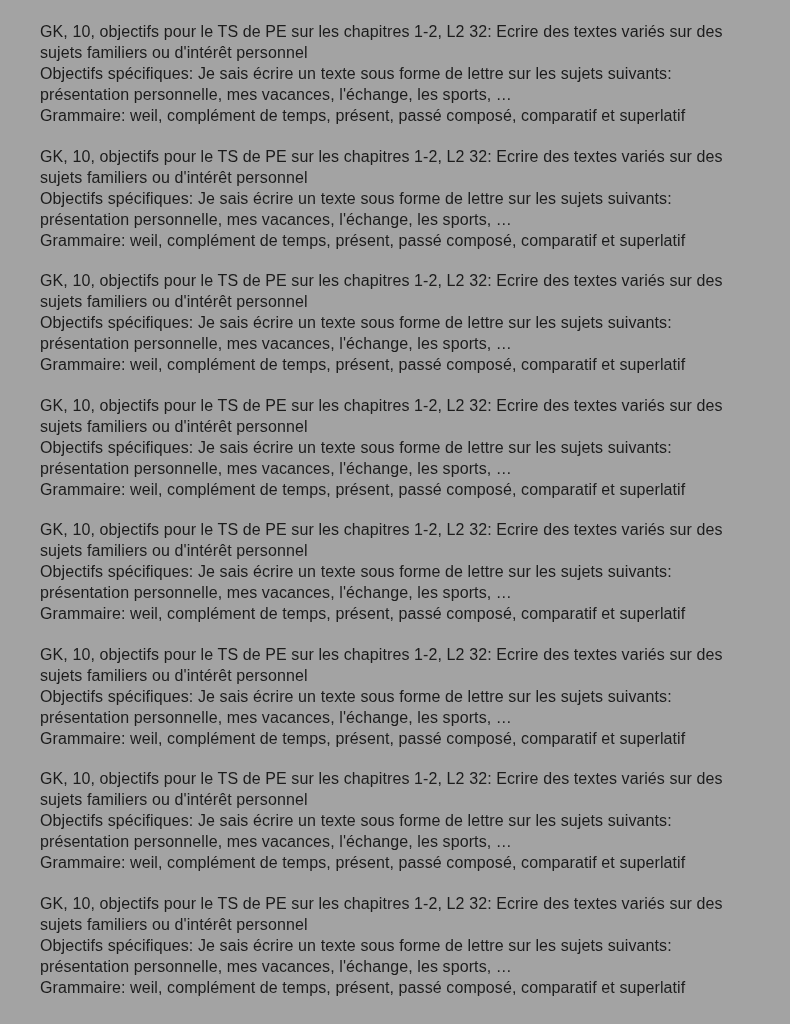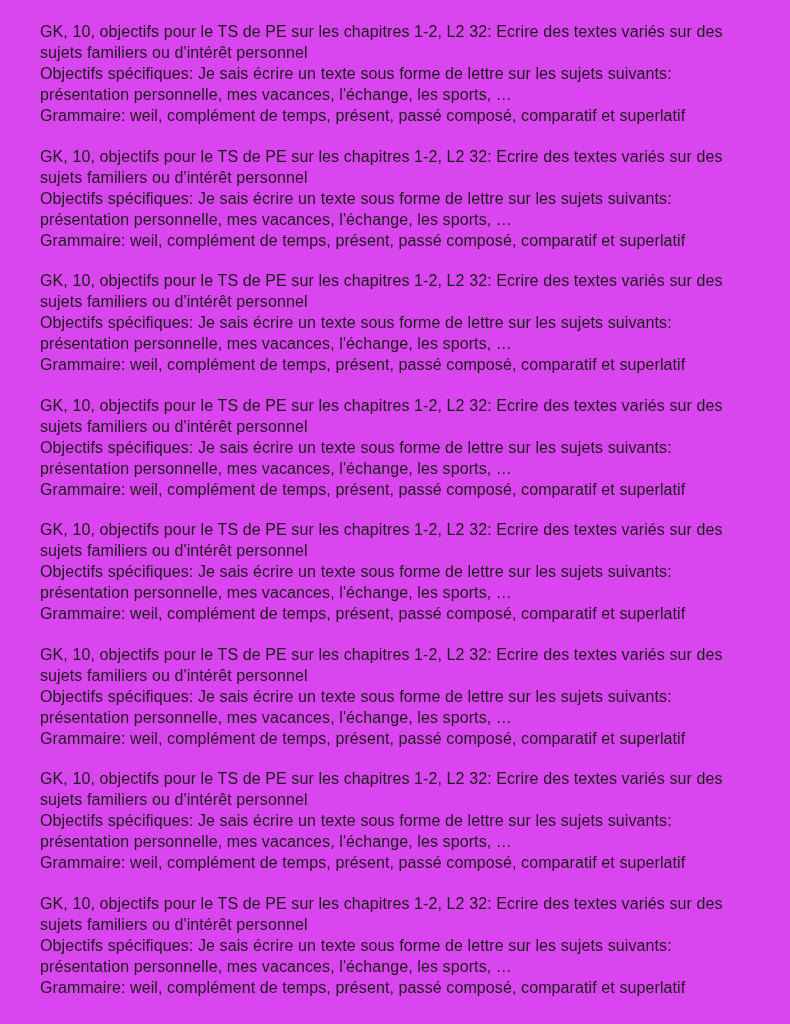--- a/index.html
+++ b/index.html
@@ -11,21 +11,21 @@
     width: 790px;
     height: 1024px;
     overflow: hidden;
     font-family: "Liberation Sans", sans-serif;
   }
   .page {
     box-sizing: border-box;
     width: 790px;
     height: 1024px;
     padding: 21px 8px 0 40px;
-    background: #d946ef;
+    background: #a3a3a3;
   }
   .block {
     margin: 0 0 19.5px 0;
   }
   .block:last-child {
     margin-bottom: 0;
   }
   .line {
     font-size: 16px;
     line-height: 21px;

